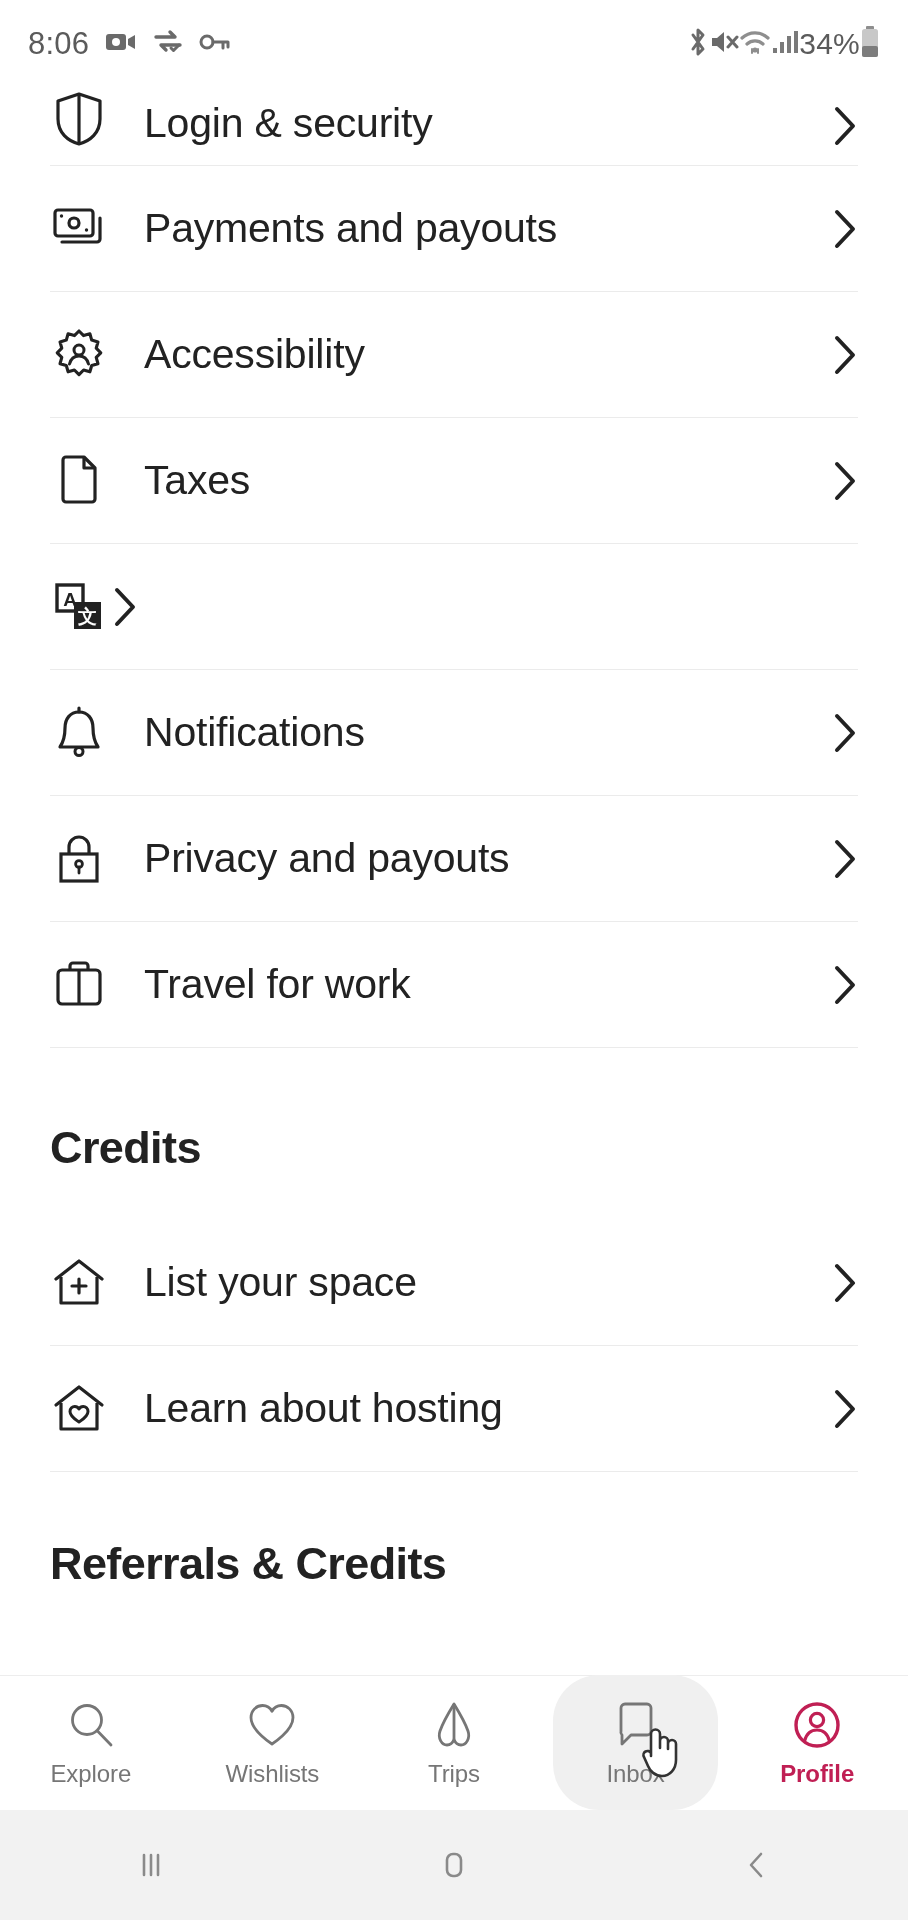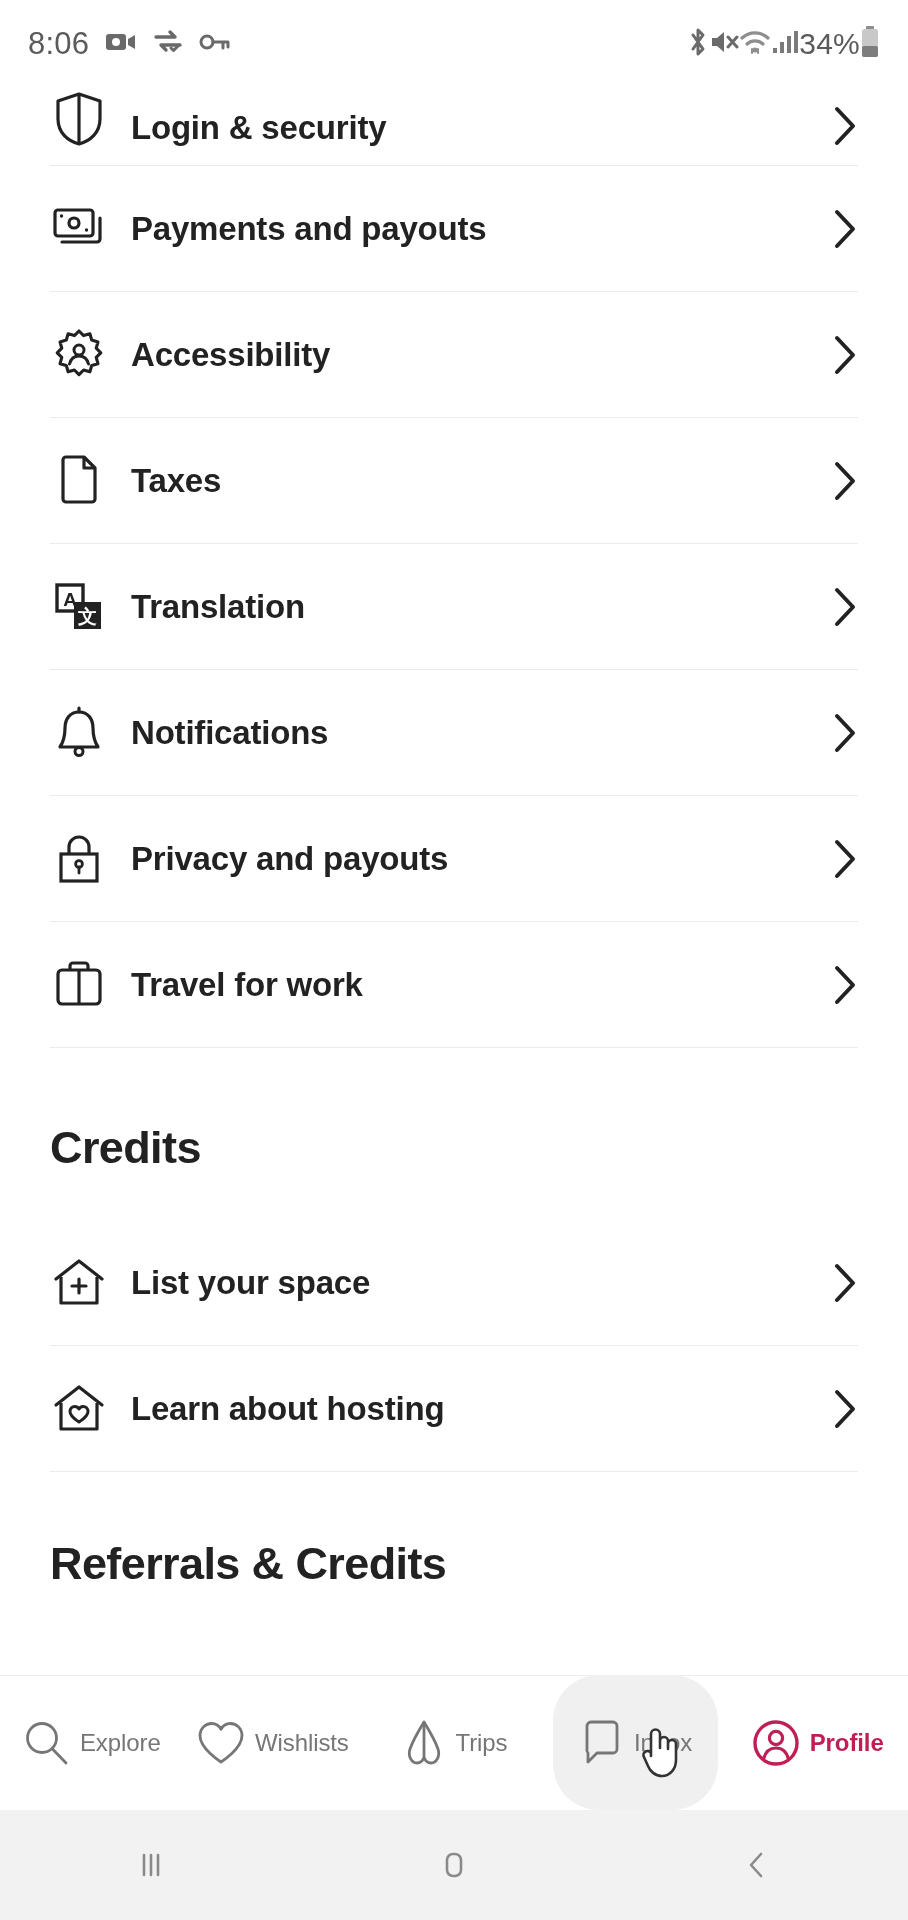--- a/index.html
+++ b/index.html
@@ -35,43 +35,42 @@
 
   .row {
     display:flex; align-items:center;
     height:126px;
     border-bottom:1px solid #ebebeb;
     cursor:pointer;
   }
   .row.first { height:78px; align-items:flex-end; padding-bottom:18px; }
   .row-ico { width:58px; flex:0 0 58px; display:flex; align-items:center; justify-content:center; }
   .row-label {
-    flex:1; margin-left:23px;
-    font-size:33px; color:#222222; letter-spacing:-.2px;
+    flex:1; margin-left:36px;
+    font-size:41px; color:#222222; letter-spacing:-.2px;
     font-family:"Liberation Sans", sans-serif;
-    font-weight:bold;
   }
   .chev { width:30px; flex:0 0 30px; display:flex; align-items:center; justify-content:flex-end; }
 
   .section-title {
     font-size:45px; font-weight:bold; color:#222;
     letter-spacing:-.6px;
     padding:74px 0 46px 0;
   }
   .section-title.tight { padding-top:66px; padding-bottom:0; }
 
   
   .tabbar {
     position:absolute; left:0; right:0; bottom:110px; height:135px;
     background:#fff; border-top:1px solid #ededed;
     display:flex; align-items:center;
   }
   .tab {
     flex:1; height:100%;
-    display:flex; flex-direction:row; align-items:center; justify-content:center;
+    display:flex; flex-direction:column; align-items:center; justify-content:center;
     gap:9px; position:relative; cursor:pointer;
   }
   .tab-ico { height:52px; display:flex; align-items:center; justify-content:center; }
   .tab-label {
     font-size:24px; color:#767676; letter-spacing:-.1px;
   }
   .tab.active .tab-label { color:#C01F54; font-weight:bold; }
   .tab.highlight::before {
     content:""; position:absolute; left:8px; right:8px; top:-1px; bottom:0;
     background:#f0f0f0; border-radius:46px; z-index:0;
@@ -225,21 +224,20 @@
 
       <div class="row">
         <span class="row-ico">
           <svg width="54" height="54" viewBox="0 0 54 54">
               <rect x="5" y="5" width="26" height="26" stroke="#222" stroke-width="3.4" fill="#fff"></rect>
               <text x="18" y="26" font-family="Liberation Sans, sans-serif" font-size="19" font-weight="bold" fill="#222" text-anchor="middle">A</text>
               <rect x="22" y="22" width="27" height="27" fill="#222"></rect>
               <text x="35.5" y="43" font-family="Liberation Sans, sans-serif" font-size="19" font-weight="bold" fill="#fff" text-anchor="middle">文</text>
             </svg>
         </span>
-        <span class="row-label">Translation</span>
         <span class="chev">
           <svg width="26" height="42" viewBox="0 0 26 42">
               <path d="M5 4 L21 21 L5 38" stroke="#222" stroke-width="4" fill="none" stroke-linecap="round" stroke-linejoin="round"></path>
             </svg>
         </span>
       </div>
 
       <div class="row">
         <span class="row-ico">
           <svg width="50" height="54" viewBox="0 0 50 54">

